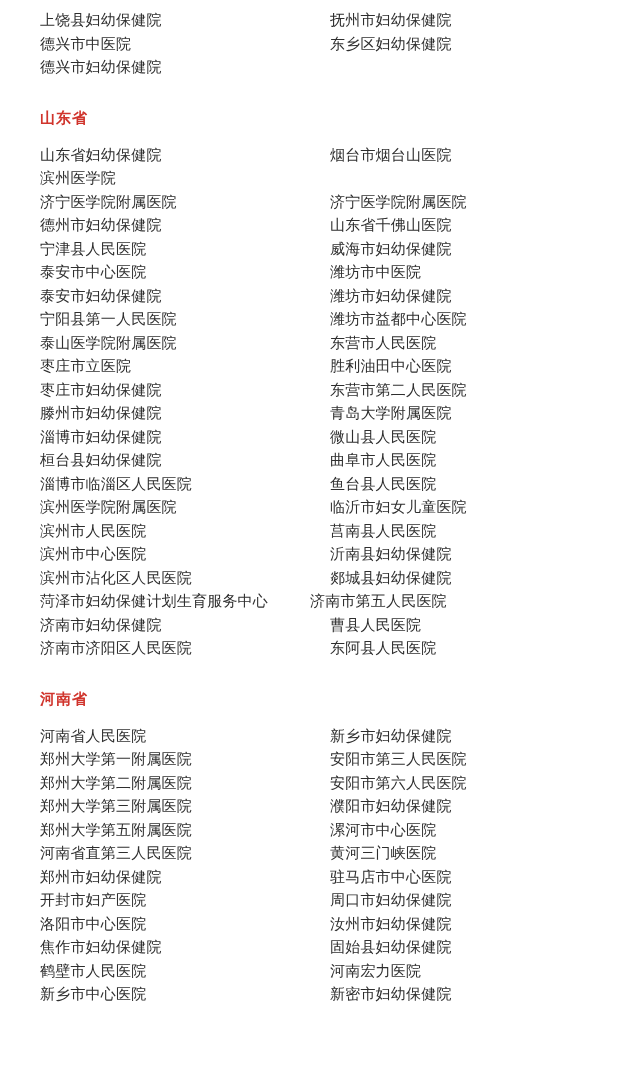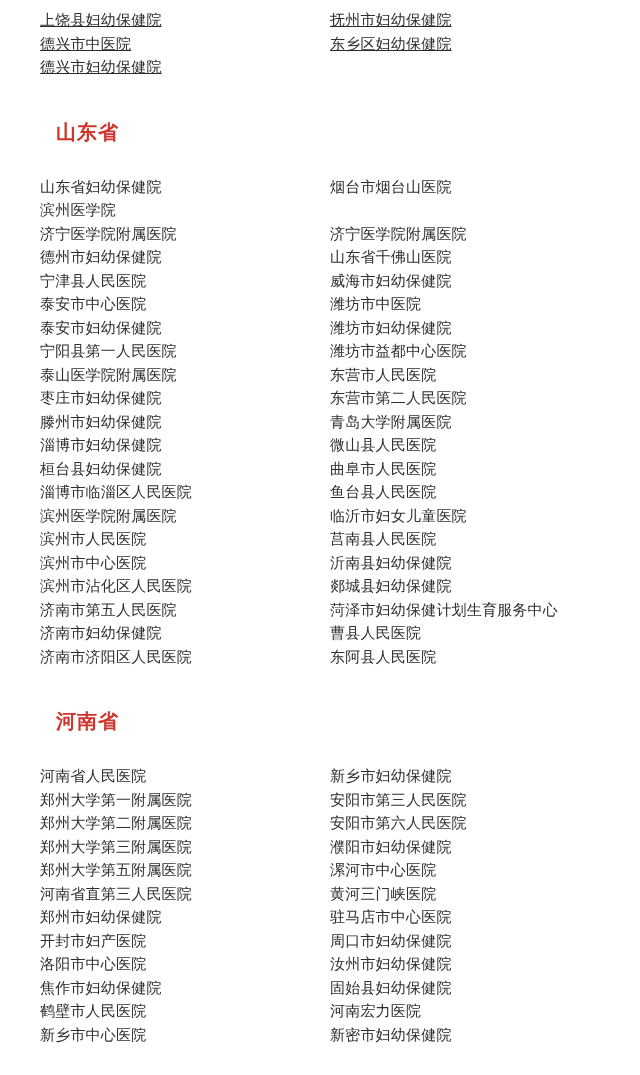--- a/index.html
+++ b/index.html
@@ -19,27 +19,26 @@
     height: 1075px;
     position: relative;
     box-sizing: border-box;
     padding: 0 40px;
   }
   .section {
     width: 100%;
   }
   .section-title {
     color: #d0342c;
-    font-size: 20px;
+    font-size: 15px;
     font-weight: 700;
     letter-spacing: 1px;
-    margin: 16px;
+    margin: 0;
     padding: 0;
     line-height: 34px;
-    font-family: Liberation Mono, monospace;
   }
   .spacer-before-title {
     height: 22px;
   }
   .spacer-after-title {
     height: 8px;
   }
   .rows {
     display: block;
   }
@@ -60,21 +59,20 @@
     flex: 0 0 290px;
   }
   .cell.right {
     flex: 1 1 auto;
   }
   .cell.empty {
     color: transparent;
   }
   .top-block {
     padding-top: 8px;
-    text-decoration: underline;
   }
 </style>
 </head>
 <body>
 
 <div class="page">
   <div id="sections-root">
       <div class="section top-block">
         <div class="rows">
           <div class="row">
@@ -125,20 +123,24 @@
           </div>
           <div class="row">
             <div class="cell left">宁阳县第一人民医院</div>
             <div class="cell right">潍坊市益都中心医院</div>
           </div>
           <div class="row">
             <div class="cell left">泰山医学院附属医院</div>
             <div class="cell right">东营市人民医院</div>
           </div>
           <div class="row">
+            <div class="cell left">枣庄市立医院</div>
+            <div class="cell right">胜利油田中心医院</div>
+          </div>
+          <div class="row">
             <div class="cell left">枣庄市妇幼保健院</div>
             <div class="cell right">东营市第二人民医院</div>
           </div>
           <div class="row">
             <div class="cell left">滕州市妇幼保健院</div>
             <div class="cell right">青岛大学附属医院</div>
           </div>
           <div class="row">
             <div class="cell left">淄博市妇幼保健院</div>
             <div class="cell right">微山县人民医院</div>
@@ -161,22 +163,22 @@
           </div>
           <div class="row">
             <div class="cell left">滨州市中心医院</div>
             <div class="cell right">沂南县妇幼保健院</div>
           </div>
           <div class="row">
             <div class="cell left">滨州市沾化区人民医院</div>
             <div class="cell right">郯城县妇幼保健院</div>
           </div>
           <div class="row">
+            <div class="cell right">菏泽市妇幼保健计划生育服务中心</div>
             <div class="cell left">济南市第五人民医院</div>
-            <div class="cell right">菏泽市妇幼保健计划生育服务中心</div>
           </div>
           <div class="row">
             <div class="cell left">济南市妇幼保健院</div>
             <div class="cell right">曹县人民医院</div>
           </div>
           <div class="row">
             <div class="cell left">济南市济阳区人民医院</div>
             <div class="cell right">东阿县人民医院</div>
           </div>
         </div>

